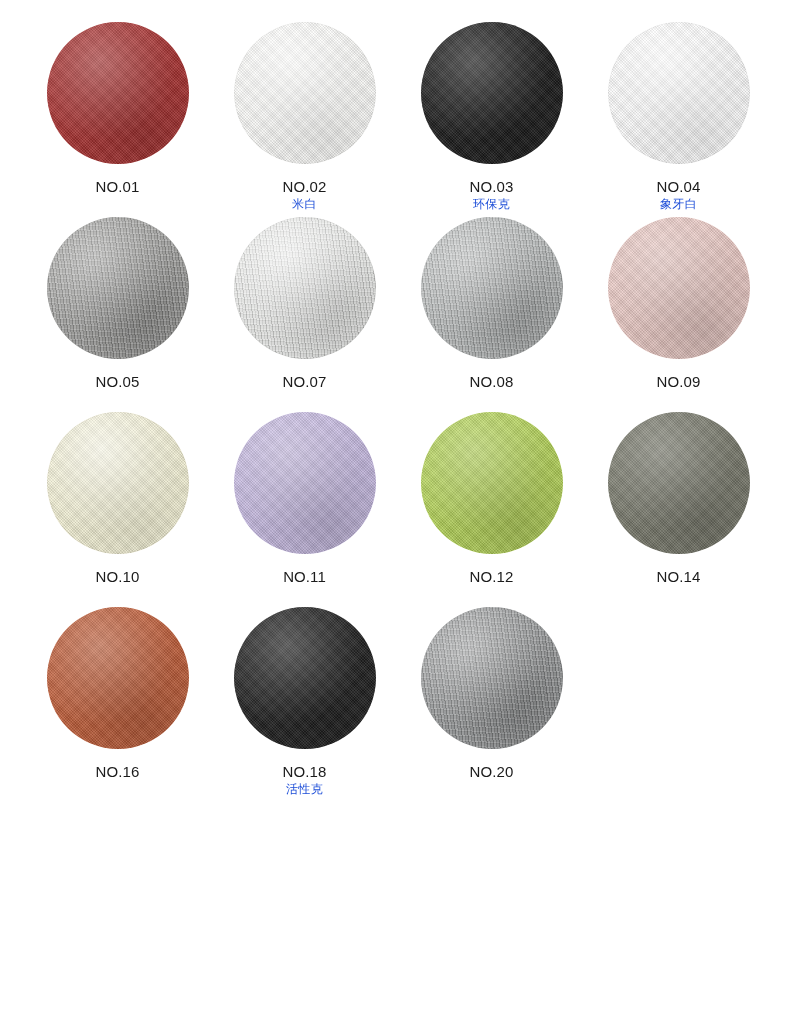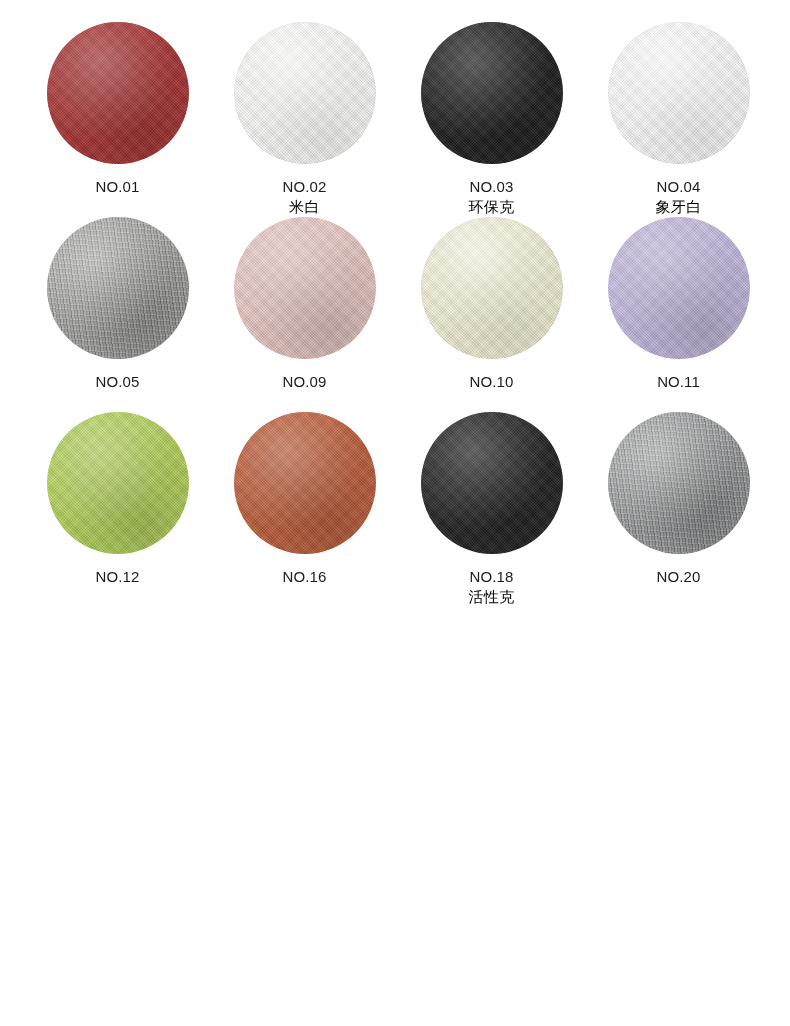--- a/index.html
+++ b/index.html
@@ -131,22 +131,22 @@
   .swatch-code {
     display: block;
     font-size: 15px;
     color: #1b1b1b;
     letter-spacing: 0.1px;
     white-space: nowrap;
   }
 
   .swatch-name {
     display: block;
-    font-size: 15px;
-    color: #000000;
+    font-size: 12px;
+    color: #1d4ed8;
     letter-spacing: 0.4px;
     white-space: nowrap;
     min-height: 0;
   }
   .swatch-name:empty {
     display: none;
   }
 </style>
 </head>
 <body style="background: rgb(255, 255, 255);">
@@ -191,20 +191,36 @@
       <div class="swatch-cell">
         <div class="swatch-disc-wrap">
           <div class="swatch-disc heather" title="NO.05" style="background-color: rgb(157, 157, 155);"></div>
         </div>
         <div class="swatch-labels">
           <span class="swatch-code">NO.05</span>
         </div>
       </div>
       <div class="swatch-cell">
         <div class="swatch-disc-wrap">
+          <div class="swatch-disc heather pale" title="NO.07" style="background-color: rgb(230, 231, 229);"></div>
+        </div>
+        <div class="swatch-labels">
+          <span class="swatch-code">NO.07</span>
+        </div>
+      </div>
+      <div class="swatch-cell">
+        <div class="swatch-disc-wrap">
+          <div class="swatch-disc heather" title="NO.08" style="background-color: rgb(181, 184, 184);"></div>
+        </div>
+        <div class="swatch-labels">
+          <span class="swatch-code">NO.08</span>
+        </div>
+      </div>
+      <div class="swatch-cell">
+        <div class="swatch-disc-wrap">
           <div class="swatch-disc" title="NO.09" style="background-color: rgb(235, 203, 198);"></div>
         </div>
         <div class="swatch-labels">
           <span class="swatch-code">NO.09</span>
         </div>
       </div>
       <div class="swatch-cell">
         <div class="swatch-disc-wrap">
           <div class="swatch-disc pale" title="NO.10" style="background-color: rgb(243, 240, 213);"></div>
         </div>
@@ -219,20 +235,28 @@
         <div class="swatch-labels">
           <span class="swatch-code">NO.11</span>
         </div>
       </div>
       <div class="swatch-cell">
         <div class="swatch-disc-wrap">
           <div class="swatch-disc" title="NO.12" style="background-color: rgb(182, 212, 92);"></div>
         </div>
         <div class="swatch-labels">
           <span class="swatch-code">NO.12</span>
+        </div>
+      </div>
+      <div class="swatch-cell">
+        <div class="swatch-disc-wrap">
+          <div class="swatch-disc" title="NO.14" style="background-color: rgb(122, 123, 110);"></div>
+        </div>
+        <div class="swatch-labels">
+          <span class="swatch-code">NO.14</span>
         </div>
       </div>
       <div class="swatch-cell">
         <div class="swatch-disc-wrap">
           <div class="swatch-disc" title="NO.16" style="background-color: rgb(192, 96, 60);"></div>
         </div>
         <div class="swatch-labels">
           <span class="swatch-code">NO.16</span>
         </div>
       </div>

